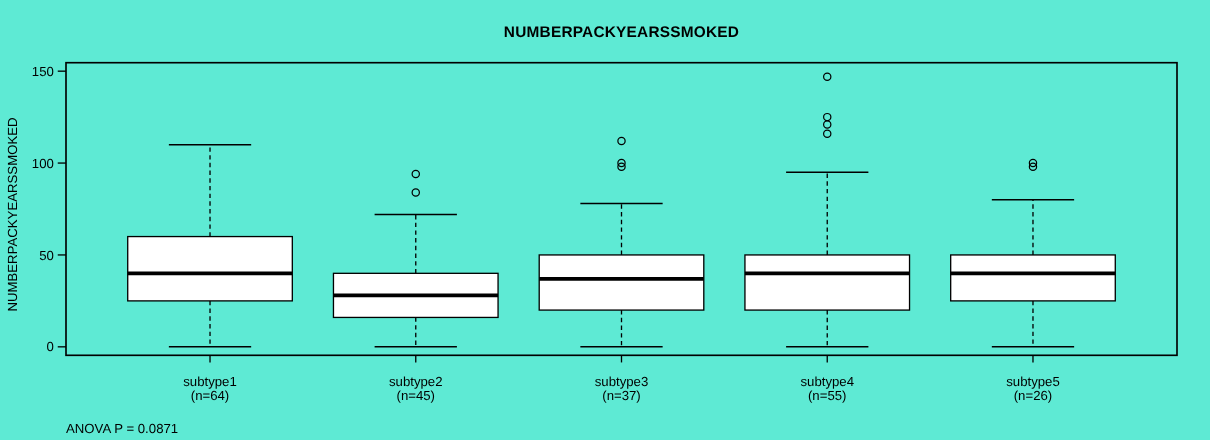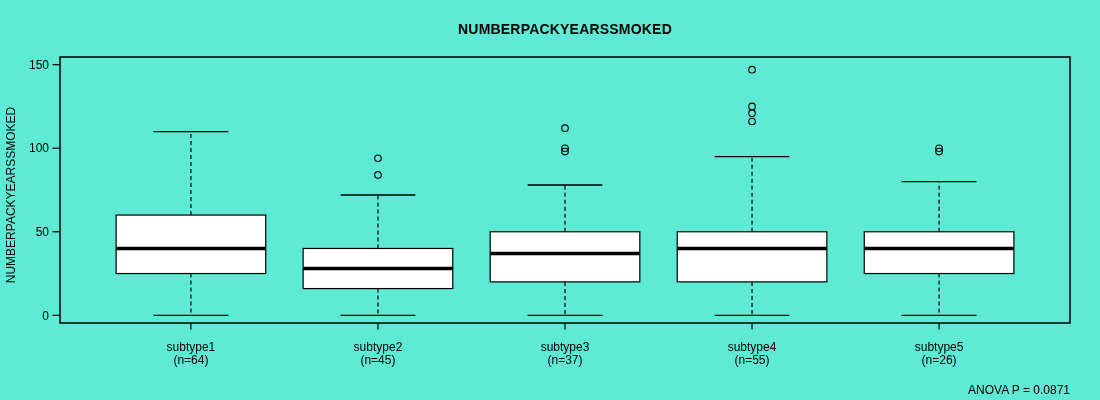--- a/index.html
+++ b/index.html
@@ -20,21 +20,21 @@
     font-size: 14px;
     font-weight: bold;
     color: #000000;
     letter-spacing: 0.2px;
   }
   .anova-note {
     position: absolute;
     left: 60px;
     top: 383px;
     width: 1010px;
-    text-align: right;
+    text-align: left;
     font-size: 12px;
     color: #000000;
   }
   svg.plot { position: absolute; left: 0; top: 0; }
   svg text { fill: #000000; }
 </style>
 </head>
 <body>
 
 <div class="figure">

